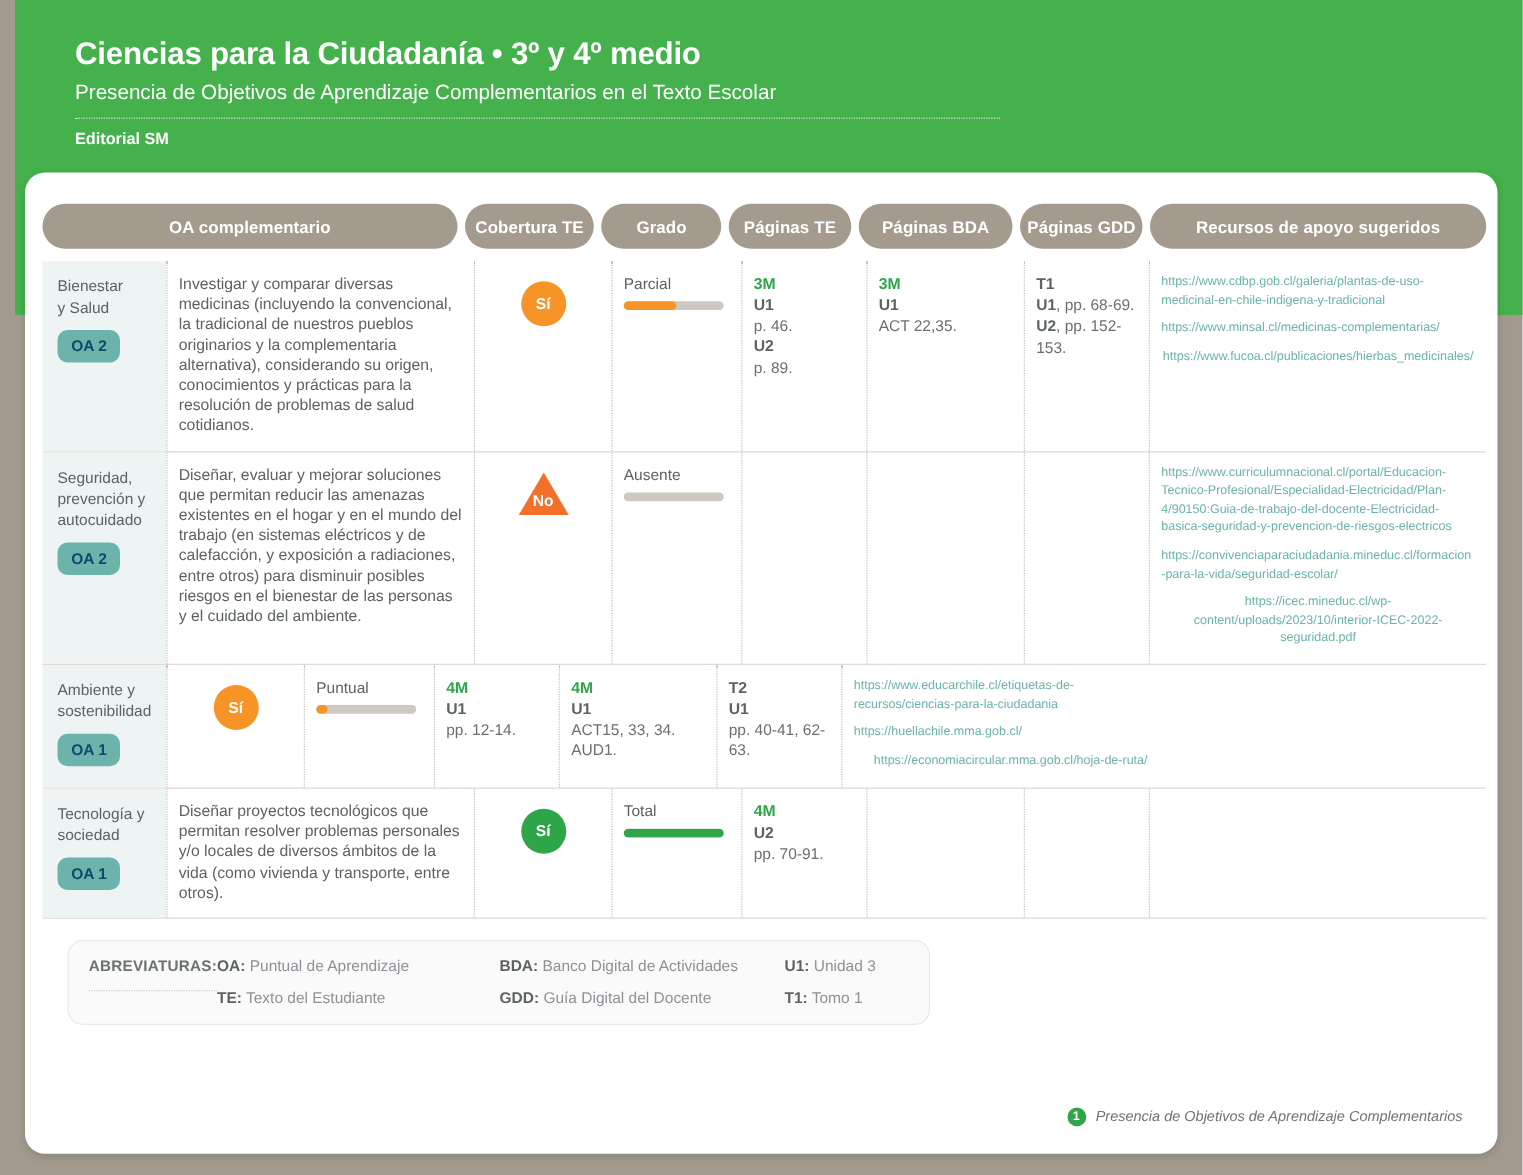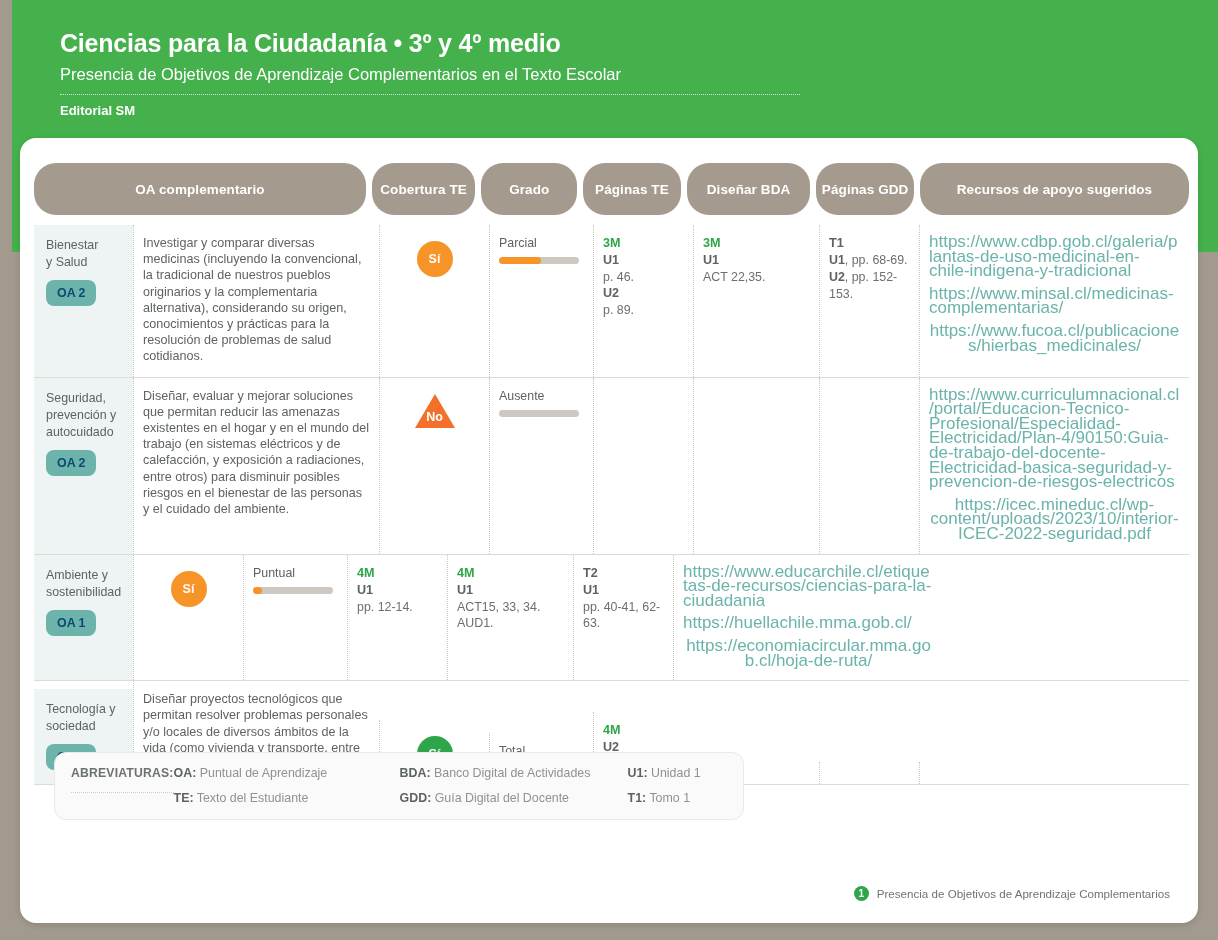--- a/index.html
+++ b/index.html
@@ -36,21 +36,21 @@
     position:absolute;left:20px;top:138px;width:1178px;height:785px;
     background:#ffffff;border-radius:16px;
     box-shadow:0 2px 7px rgba(0,0,0,.13);
     overflow:hidden;
   }
   .table-wrap{position:absolute;left:14px;top:25px;width:1155px;}
   
   .head-row{display:flex;gap:6px;}
   .pill{
     background:#a49a8e;color:#ffffff;border-radius:22px;
-    height:52px;display:flex;align-items:center;justify-content:center;
+    height:36px;display:flex;align-items:center;justify-content:center;
     font-size:13.5px;font-weight:bold;letter-spacing:.1px;
   }
   .pill.p1{width:333px;}
   .pill.p2{width:104px;}
   .pill.p3{width:96px;}
   .pill.p4{width:98px;}
   .pill.p5{width:124px;}
   .pill.p6{width:98px;}
   .pill.p7{width:270px;}
   
@@ -109,21 +109,21 @@
   .pg-cell.wide{width:126px;}
   .pg-cell.gdd{width:100px;}
   .pg-grade{font-size:12.6px;font-weight:bold;color:#2fa549;line-height:17px;}
   .pg-grade.tomo{color:#5d6364;}
   .pg-unit{font-size:12.6px;font-weight:bold;color:#5d6364;line-height:17px;}
   .pg-det{font-size:12.4px;color:#6a6f70;line-height:16px;}
   .pg-inline{font-size:12.4px;color:#6a6f70;line-height:17px;}
   .pg-inline b{color:#5d6364;}
   .rec-cell{width:270px;}
   .rec-link{
-    display:block;font-size:17px;color:#6bb3ab;line-height:14.6px;
+    display:block;font-size:10px;color:#6bb3ab;line-height:14.6px;
     text-decoration:none;margin-bottom:8px;word-break:break-word;
   }
   .rec-link:last-child{margin-bottom:0;text-align:center;}
   
   .abbr-box{
     position:absolute;left:34px;top:614px;width:690px;
     background:#fafafa;border:1px solid #ebe9e5;border-radius:12px;
     padding:12px 16px 13px 16px;box-sizing:border-box;
   }
   .abbr-grid{display:flex;}
@@ -140,21 +140,21 @@
   .abbr-item{font-size:12.4px;color:#8e9295;line-height:16px;white-space:nowrap;}
   .abbr-item b{color:#5d6364;}
   
   .footnote{
     position:absolute;right:28px;bottom:22px;display:flex;align-items:center;gap:8px;
   }
   .foot-dot{
     width:15px;height:15px;border-radius:50%;background:#2fa549;color:#ffffff;
     font-size:10px;font-weight:bold;display:flex;align-items:center;justify-content:center;
   }
-  .foot-text{font-size:11.6px;color:#6e7375;}
+  .foot-text{font-size:11.6px;color:#6e7375;font-style:italic;}
 </style>
 </head>
 <body>
 
 <div class="header-band">
   <div class="header-inner">
     <div class="doc-title">Ciencias para la Ciudadanía • 3º y 4º medio</div>
     <div class="doc-subtitle">Presencia de Objetivos de Aprendizaje Complementarios en el Texto Escolar</div>
     <div class="dotted-rule"></div>
     <div class="publisher">Editorial SM</div>
@@ -163,21 +163,21 @@
 
 <div class="card">
 
   <div class="table-wrap">
 
     <div class="head-row">
       <div class="pill p1">OA complementario</div>
       <div class="pill p2">Cobertura TE</div>
       <div class="pill p3">Grado</div>
       <div class="pill p4">Páginas TE</div>
-      <div class="pill p5">Diseñar BDA</div>
+      <div class="pill p5">Páginas BDA</div>
       <div class="pill p6">Páginas GDD</div>
       <div class="pill p7">Recursos de apoyo sugeridos</div>
     </div>
 
     <div class="body-rows" id="rows-host">
         <div class="row" style="min-height: 128px;">
           <div class="theme-cell"><div class="theme-name">Bienestar<br>y Salud</div><div class="oa-badge">OA 2</div></div>
           <div class="cell oa-cell">
             <div class="oa-text">Investigar y comparar diversas medicinas (incluyendo la convencional, la tradicional de nuestros pueblos originarios y la complementaria alternativa), considerando su origen, conocimientos y prácticas para la resolución de problemas de salud cotidianos.</div>
           </div>
@@ -228,20 +228,21 @@
             <div class="grado-label">Ausente</div>
             <div class="bar-track">
               <div class="bar-fill" style="width: 0%; background: rgb(205, 200, 192);"></div>
             </div>
           </div>
           <div class="cell pg-cell"></div>
           <div class="cell pg-cell wide"></div>
           <div class="cell pg-cell gdd"></div>
           <div class="cell rec-cell">
             <a class="rec-link" href="#">https://www.curriculumnacional.cl/portal/Educacion-Tecnico-Profesional/Especialidad-Electricidad/Plan-4/90150:Guia-de-trabajo-del-docente-Electricidad-basica-seguridad-y-prevencion-de-riesgos-electricos</a>
+            <a class="rec-link" href="#">https://convivenciaparaciudadania.mineduc.cl/formacion-para-la-vida/seguridad-escolar/</a>
             <a class="rec-link" href="#">https://icec.mineduc.cl/wp-content/uploads/2023/10/interior-ICEC-2022-seguridad.pdf</a>
           </div>
         </div>
         <div class="row" style="min-height: 98px;">
           <div class="theme-cell"><div class="theme-name">Ambiente y<br>sostenibilidad</div><div class="oa-badge">OA 1</div></div>
           <div class="cell cob-cell">
             <div class="badge-yes orange">Sí</div>
           </div>
           <div class="cell grado-cell">
             <div class="grado-label">Puntual</div>
@@ -263,21 +264,21 @@
             <div class="pg-grade tomo">T2</div>
             <div class="pg-unit">U1</div>
             <div class="pg-det">pp. 40-41, 62-63.</div>
           </div>
           <div class="cell rec-cell">
             <a class="rec-link" href="#">https://www.educarchile.cl/etiquetas-de-recursos/ciencias-para-la-ciudadania</a>
             <a class="rec-link" href="#">https://huellachile.mma.gob.cl/</a>
             <a class="rec-link" href="#">https://economiacircular.mma.gob.cl/hoja-de-ruta/</a>
           </div>
         </div>
-        <div class="row" style="min-height: 96px; align-items: flex-end;">
+        <div class="row" style="min-height: 96px;">
           <div class="theme-cell"><div class="theme-name">Tecnología y<br>sociedad</div><div class="oa-badge">OA 1</div></div>
           <div class="cell oa-cell">
             <div class="oa-text">Diseñar proyectos tecnológicos que permitan resolver problemas personales y/o locales de diversos ámbitos de la vida (como vivienda y transporte, entre otros).</div>
           </div>
           <div class="cell cob-cell">
             <div class="badge-yes green">Sí</div>
           </div>
           <div class="cell grado-cell">
             <div class="grado-label">Total</div>
             <div class="bar-track">
@@ -302,21 +303,21 @@
       <div class="abbr-cols">
         <div class="abbr-col a">
           <div class="abbr-item"><b>OA:</b><span> Puntual de Aprendizaje</span></div>
           <div class="abbr-item"><b>TE:</b><span> Texto del Estudiante</span></div>
         </div>
         <div class="abbr-col b">
           <div class="abbr-item"><b>BDA:</b><span> Banco Digital de Actividades</span></div>
           <div class="abbr-item"><b>GDD:</b><span> Guía Digital del Docente</span></div>
         </div>
         <div class="abbr-col c">
-          <div class="abbr-item"><b>U1:</b><span> Unidad 1</span></div>
+          <div class="abbr-item"><b>U1:</b><span> Unidad 3</span></div>
           <div class="abbr-item"><b>T1:</b><span> Tomo 1</span></div>
         </div>
       </div>
     </div>
   </div>
 
   <div class="footnote">
     <span class="foot-dot">1</span>
     <span class="foot-text">Presencia de Objetivos de Aprendizaje Complementarios</span>
   </div>

